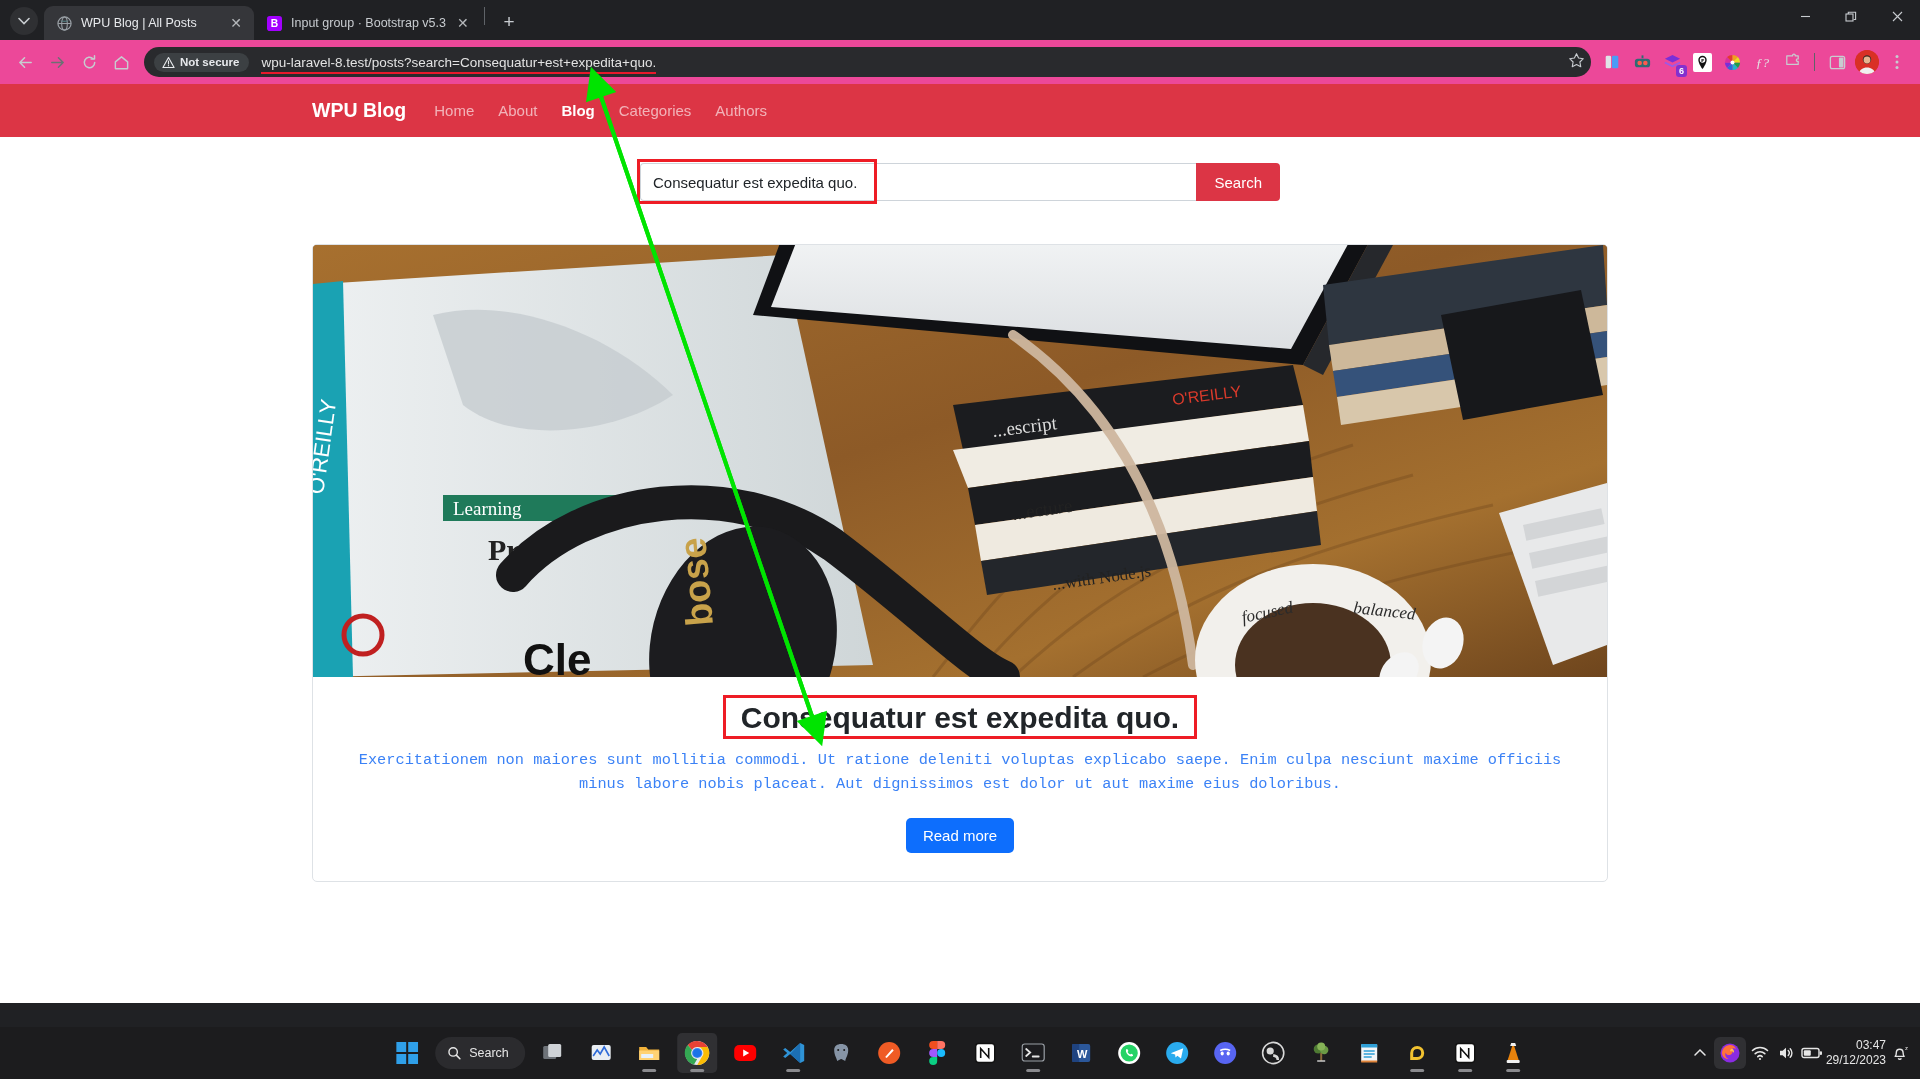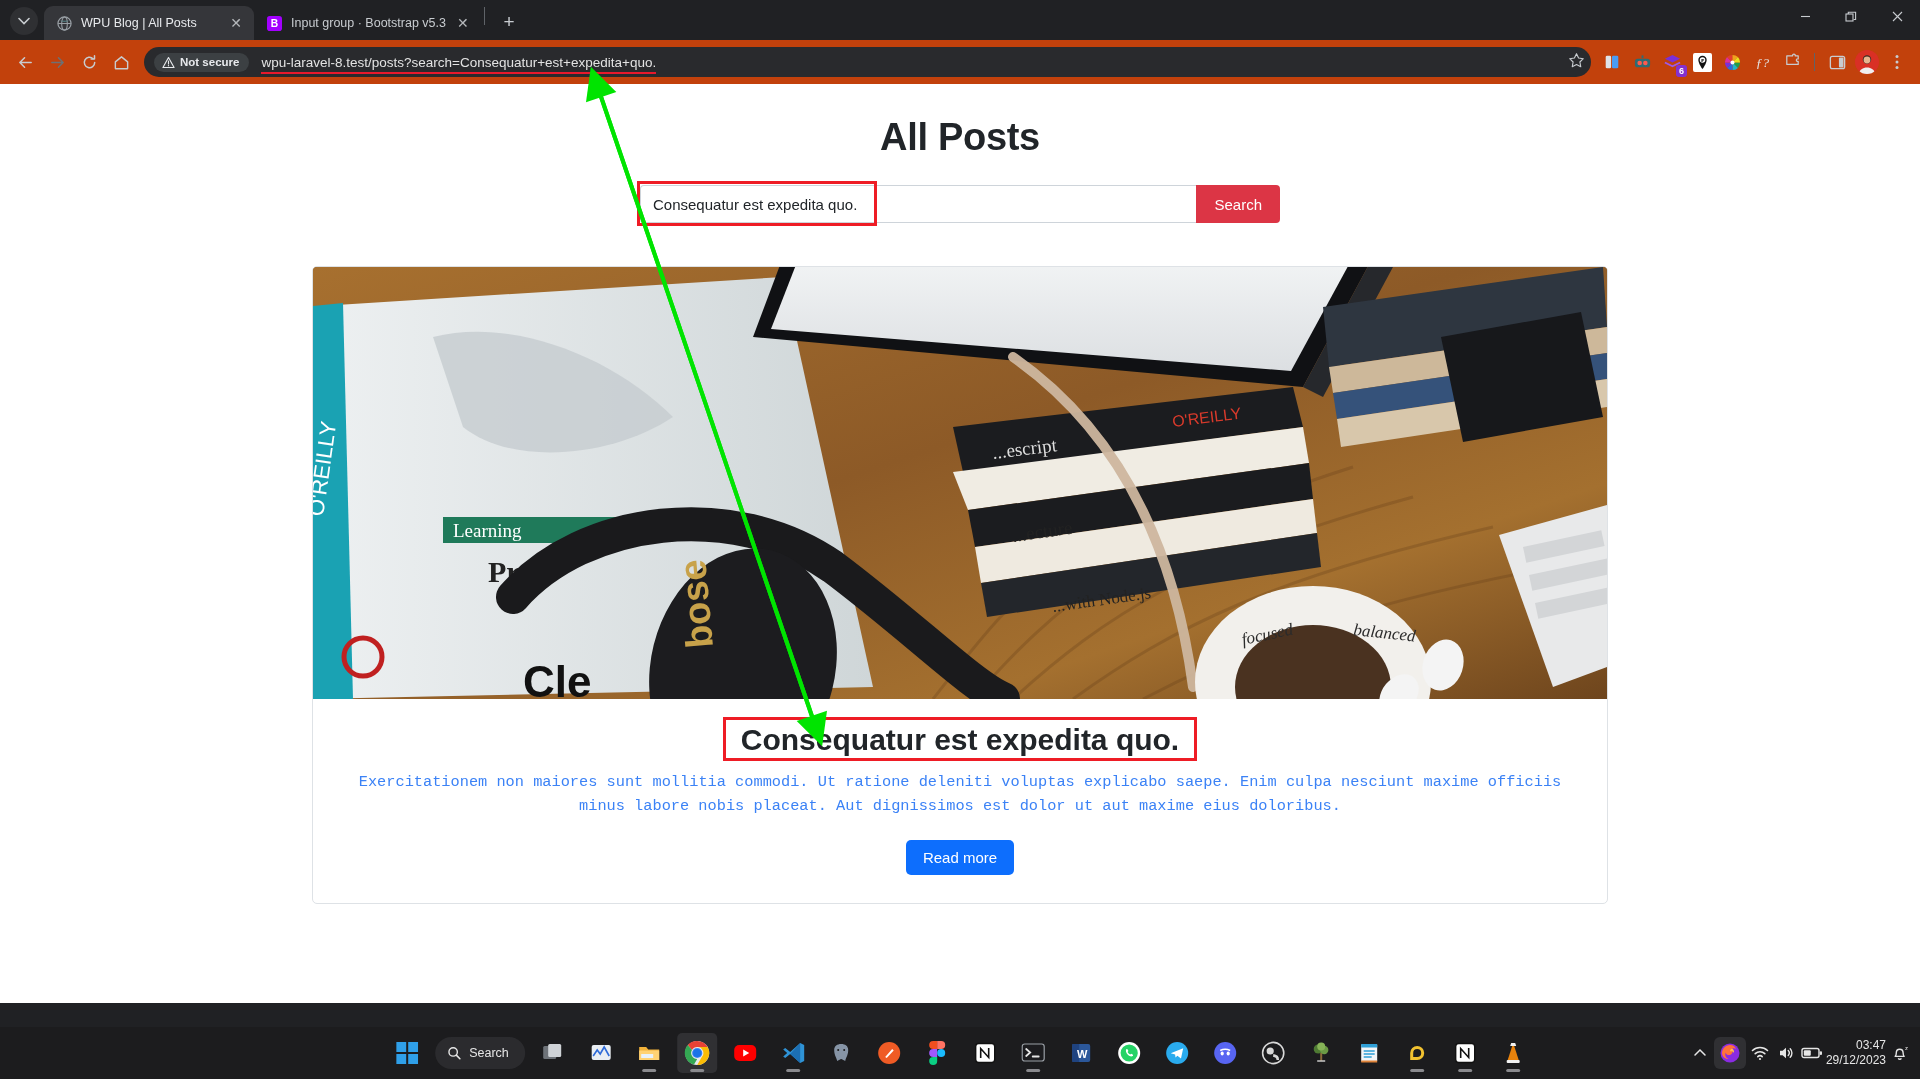--- a/index.html
+++ b/index.html
@@ -30,21 +30,21 @@
   .tab.active { background: #35363a; color: #e8eaed; }
   .tab .favicon { width: 16px; height: 16px; flex: 0 0 16px; display:flex; align-items:center; justify-content:center; }
   .tab .title { flex: 1 1 auto; white-space: nowrap; overflow: hidden; text-overflow: ellipsis; font-size: 12.5px; }
   .tab .close { width: 16px; height: 16px; flex: 0 0 16px; color: #b5b8bb; display:flex; align-items:center; justify-content:center; font-size: 14px; line-height: 1; }
   .tab-sep { width: 1px; height: 18px; background: #5f6368; align-self: center; margin: 0 3px 8px; }
   .new-tab { width: 30px; height: 30px; margin: 0 0 3px 6px; display: flex; align-items: center; justify-content: center; color: #c8ccd0; font-size: 19px; border-radius: 50%; }
 
   .win-controls { position: absolute; right: 0; top: 0; height: 40px; display: flex; }
   .win-btn { width: 46px; height: 33px; display: flex; align-items: center; justify-content: center; color: #c8ccd0; }
 
-  .toolbar { height: 44px; background: #c2410c; display: flex; align-items: center; padding: 0 10px; gap: 2px; }
+  .toolbar { height: 44px; background: #ec4899; display: flex; align-items: center; padding: 0 10px; gap: 2px; }
   .tb-icon { width: 30px; height: 30px; border-radius: 50%; display: flex; align-items: center; justify-content: center; color: #c8ccd0; flex: 0 0 auto; }
   .tb-icon.disabled { color: #6c7074; }
   .omnibox {
     flex: 1 1 auto; height: 30px; background: #292a2d; border-radius: 15px;
     display: flex; align-items: center; padding: 0 6px 0 10px; margin: 0 6px;
     position: relative;
   }
   .not-secure {
     display: flex; align-items: center; gap: 5px;
     background: #3c4043; border-radius: 13px; padding: 3px 10px 3px 8px;
@@ -285,23 +285,30 @@
             <circle cx="9" cy="3.4" r="1.5" fill="#c8ccd0"></circle>
             <circle cx="9" cy="9" r="1.5" fill="#c8ccd0"></circle>
             <circle cx="9" cy="14.6" r="1.5" fill="#c8ccd0"></circle>
           </svg>
       </div>
     </div>
   </div>
 
   <div class="page">
 
+    <div class="navbar">
+      <span class="brand">WPU Blog</span>
+      <a class="nav-link">Home</a>
+      <a class="nav-link">About</a>
+      <a class="nav-link active">Blog</a>
+      <a class="nav-link">Categories</a>
+      <a class="nav-link">Authors</a>
+    </div>
 
     <div class="container">
-      <h1 class="page-title">All Posts</h1>
 
       <div class="search-row">
         <div class="input-group">
           <input class="search-input" type="text" value="Consequatur est expedita quo." style="">
           <button class="search-btn">Search</button>
           <span class="ann-box-input"></span>
         </div>
       </div>
 
       <div class="card">

